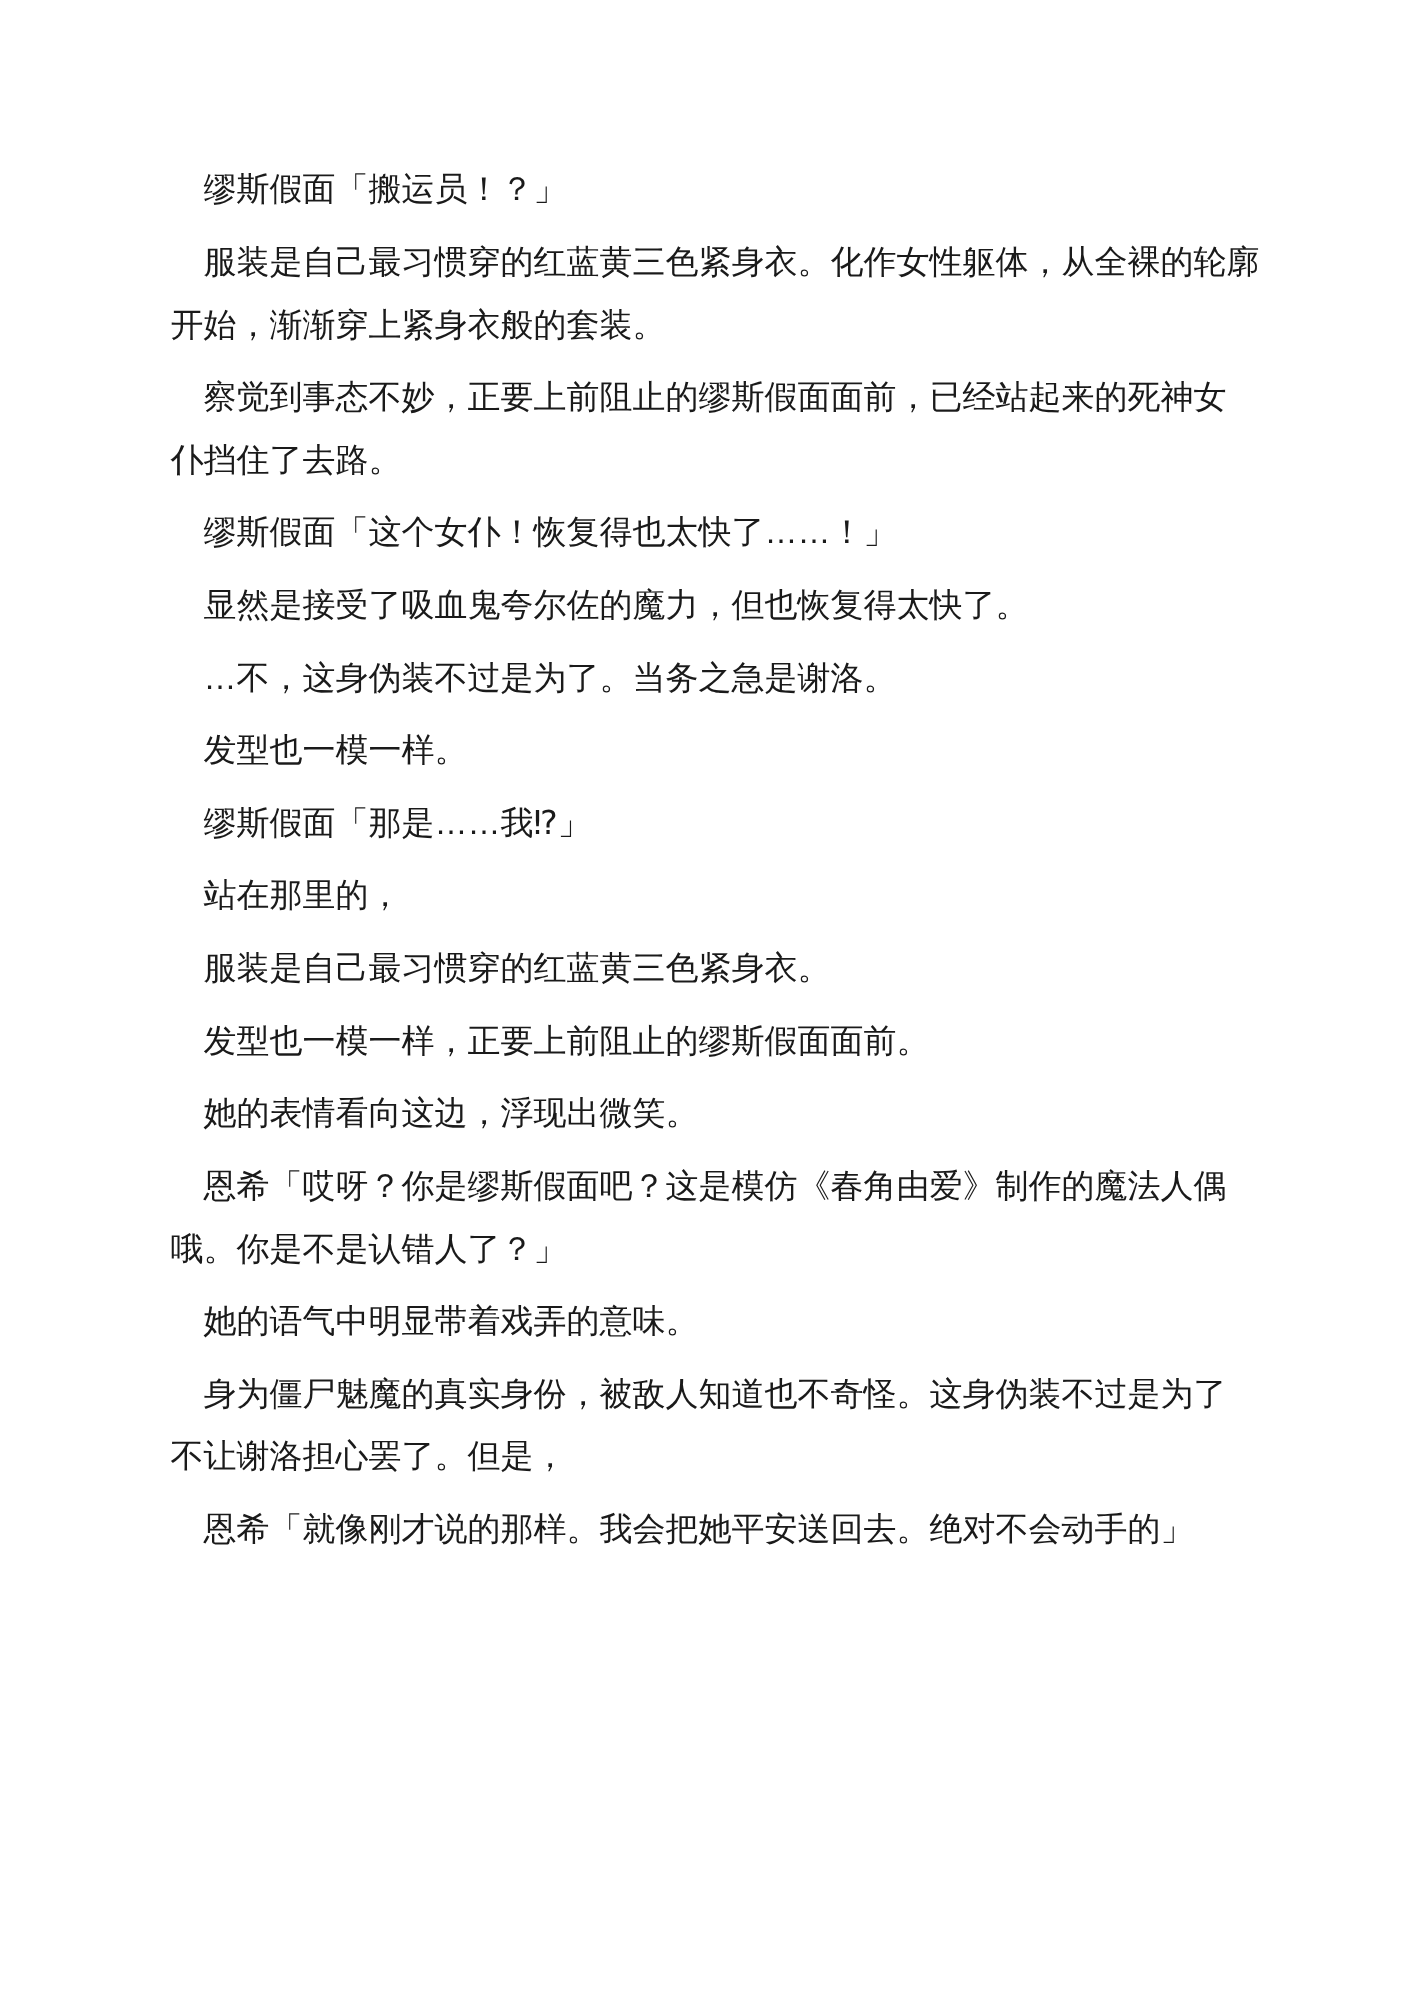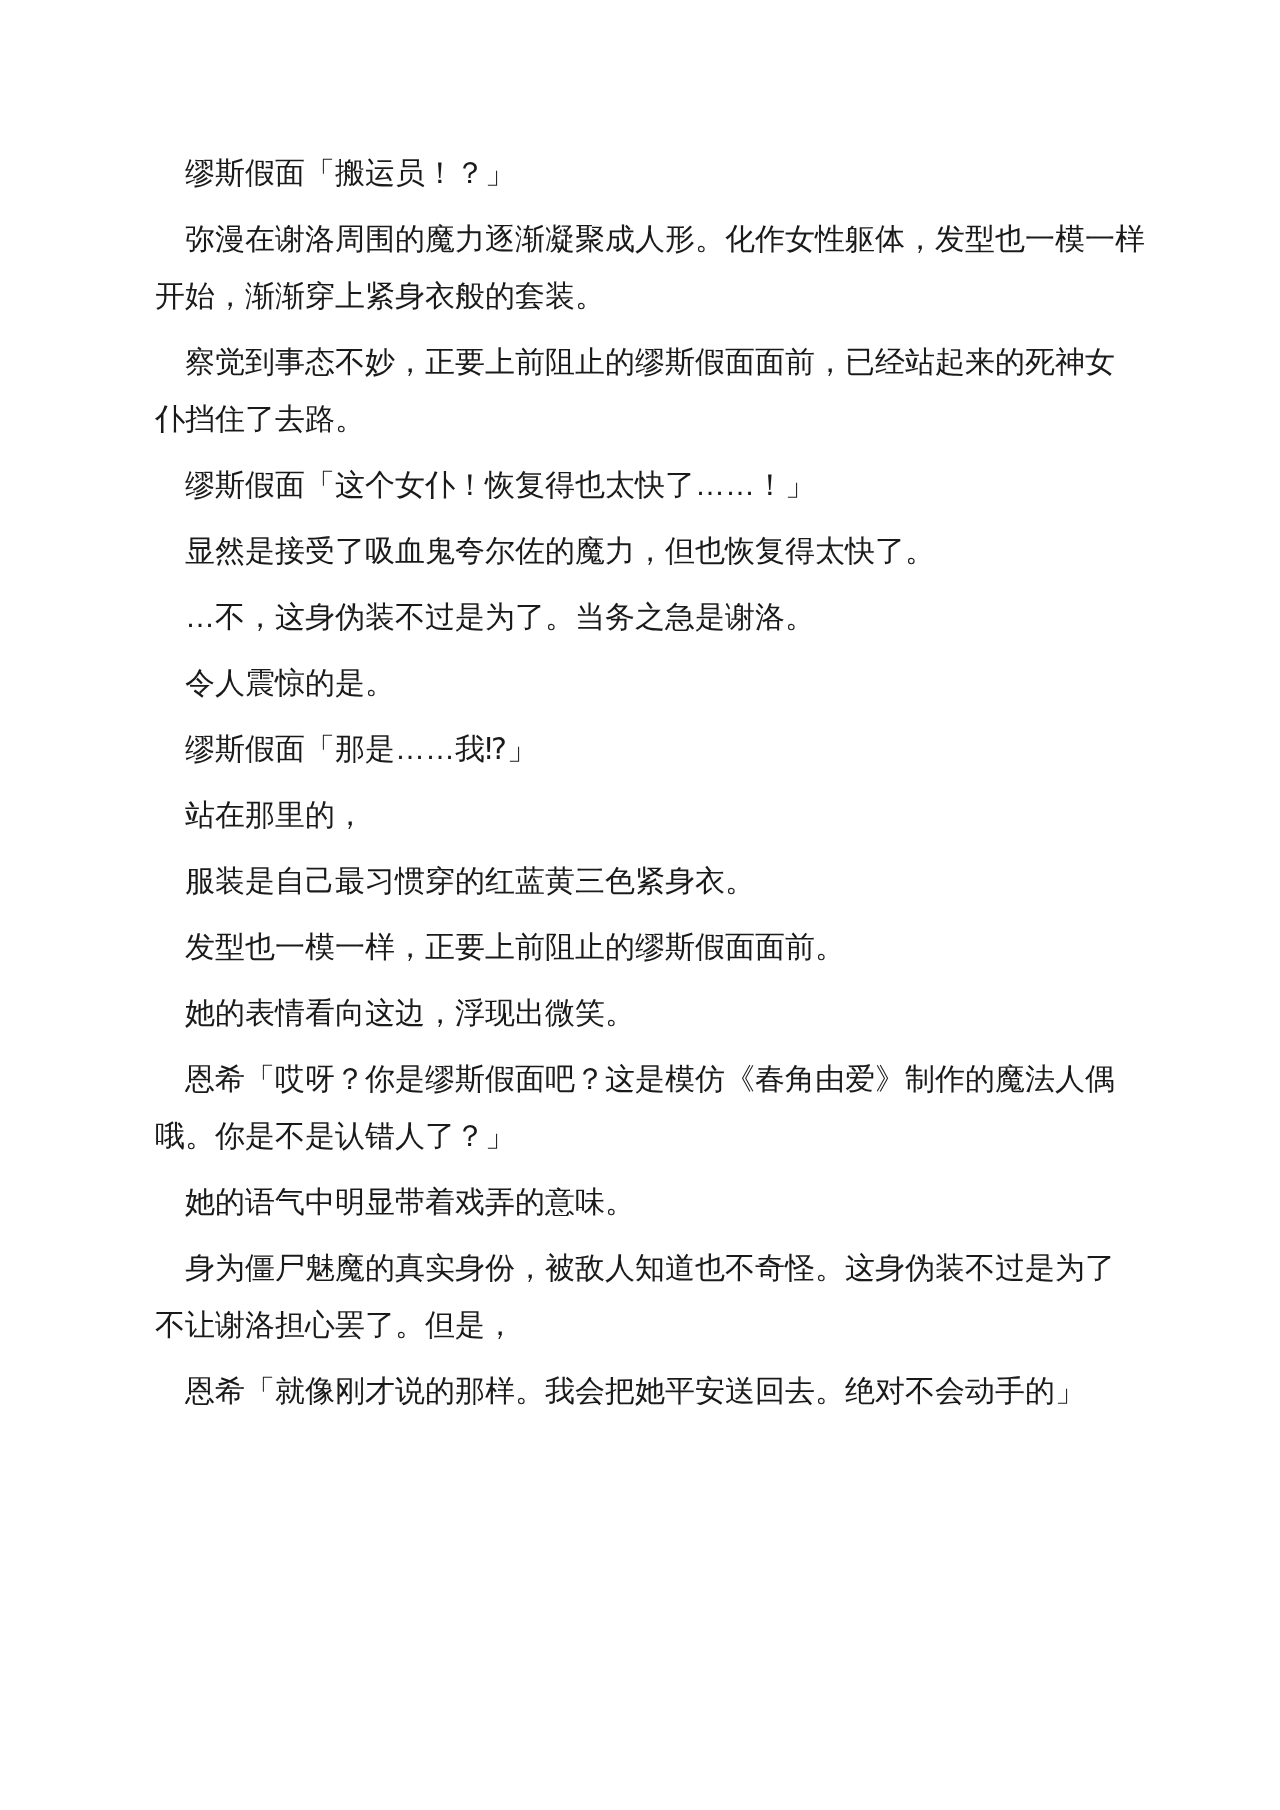--- a/index.html
+++ b/index.html
@@ -35,28 +35,28 @@
     white-space: pre-wrap;
     word-break: keep-all;
   }
 </style>
 </head>
 <body>
 
 <div class="page">
   <div class="text-block">
     <p class="para">缪斯假面「搬运员！？」</p>
-    <p class="para">弥漫在谢洛周围的魔力逐渐凝聚成人形。化作女性躯体，发型也一模一样
+    <p class="para">服装是自己最习惯穿的红蓝黄三色紧身衣。化作女性躯体，从全裸的轮廓
 开始，渐渐穿上紧身衣般的套装。</p>
     <p class="para">察觉到事态不妙，正要上前阻止的缪斯假面面前，已经站起来的死神女
 仆挡住了去路。</p>
     <p class="para">缪斯假面「这个女仆！恢复得也太快了……！」</p>
     <p class="para">显然是接受了吸血鬼夸尔佐的魔力，但也恢复得太快了。</p>
     <p class="para">…不，这身伪装不过是为了。当务之急是谢洛。</p>
-    <p class="para">令人震惊的是。</p>
+    <p class="para">发型也一模一样。</p>
     <p class="para">缪斯假面「那是……我⁉」</p>
     <p class="para">站在那里的，</p>
     <p class="para">服装是自己最习惯穿的红蓝黄三色紧身衣。</p>
     <p class="para">发型也一模一样，正要上前阻止的缪斯假面面前。</p>
     <p class="para">她的表情看向这边，浮现出微笑。</p>
     <p class="para">恩希「哎呀？你是缪斯假面吧？这是模仿《春角由爱》制作的魔法人偶
 哦。你是不是认错人了？」</p>
     <p class="para">她的语气中明显带着戏弄的意味。</p>
     <p class="para">身为僵尸魅魔的真实身份，被敌人知道也不奇怪。这身伪装不过是为了
 不让谢洛担心罢了。但是，</p>

